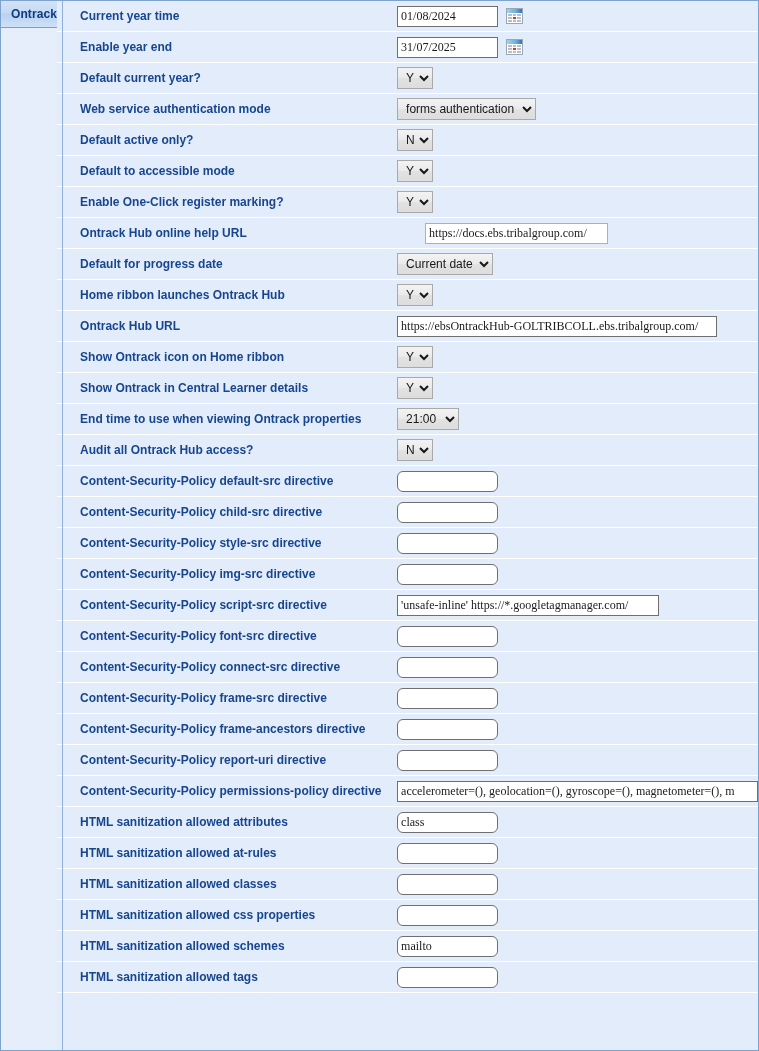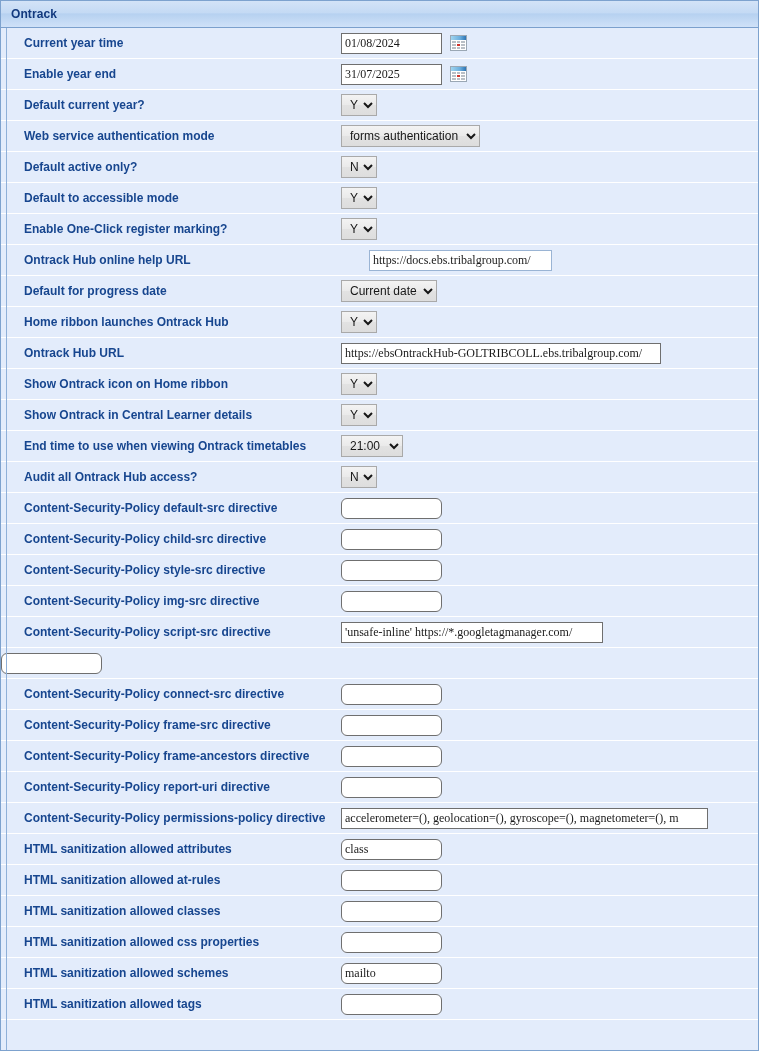--- a/index.html
+++ b/index.html
@@ -14,21 +14,21 @@
     overflow: hidden;
   }
 
   #panel {
     width: 759px;
     height: 1051px;
     box-sizing: border-box;
     border: 1px solid #7da2ce;
     background: #e6eefb;
     display: flex;
-    flex-direction: column;
+    flex-direction: row;
   }
 
   
   #titlebar {
     height: 27px;
     flex: 0 0 27px;
     box-sizing: border-box;
     border-bottom: 1px solid #7ba0cd;
     background: linear-gradient(to bottom, #d3e3f7 0%, #c4daf4 45%, #b6d1f0 50%, #cfe1f8 100%);
     display: flex;
@@ -268,21 +268,21 @@
           <select class="sel-yn"><option>Y</option><option>N</option></select>
         </div>
       </div>
       <div class="row">
         <div class="row-label">Show Ontrack in Central Learner details</div>
         <div class="row-field">
           <select class="sel-yn"><option>Y</option><option>N</option></select>
         </div>
       </div>
       <div class="row">
-        <div class="row-label">End time to use when viewing Ontrack timetables</div>
+        <div class="row-label">End time to use when viewing Ontrack properties</div>
         <div class="row-field">
           <select class="sel-time2"><option>21:00</option></select>
         </div>
       </div>
       <div class="row">
         <div class="row-label">Audit all Ontrack Hub access?</div>
         <div class="row-field">
           <select class="sel-yn"><option>Y</option><option selected="">N</option></select>
         </div>
       </div>
@@ -310,20 +310,21 @@
           <input type="text" class="w-med" value="" style="">
         </div>
       </div>
       <div class="row">
         <div class="row-label">Content-Security-Policy script-src directive</div>
         <div class="row-field">
           <input type="text" class="w-script" value="'unsafe-inline' https://*.googletagmanager.com/" style="">
         </div>
       </div>
       <div class="row">
+        <div class="row-label">Content-Security-Policy font-src directive</div>
         <div class="row-field">
           <input type="text" class="w-med" value="" style="">
         </div>
       </div>
       <div class="row">
         <div class="row-label">Content-Security-Policy connect-src directive</div>
         <div class="row-field">
           <input type="text" class="w-med" value="" style="">
         </div>
       </div>

